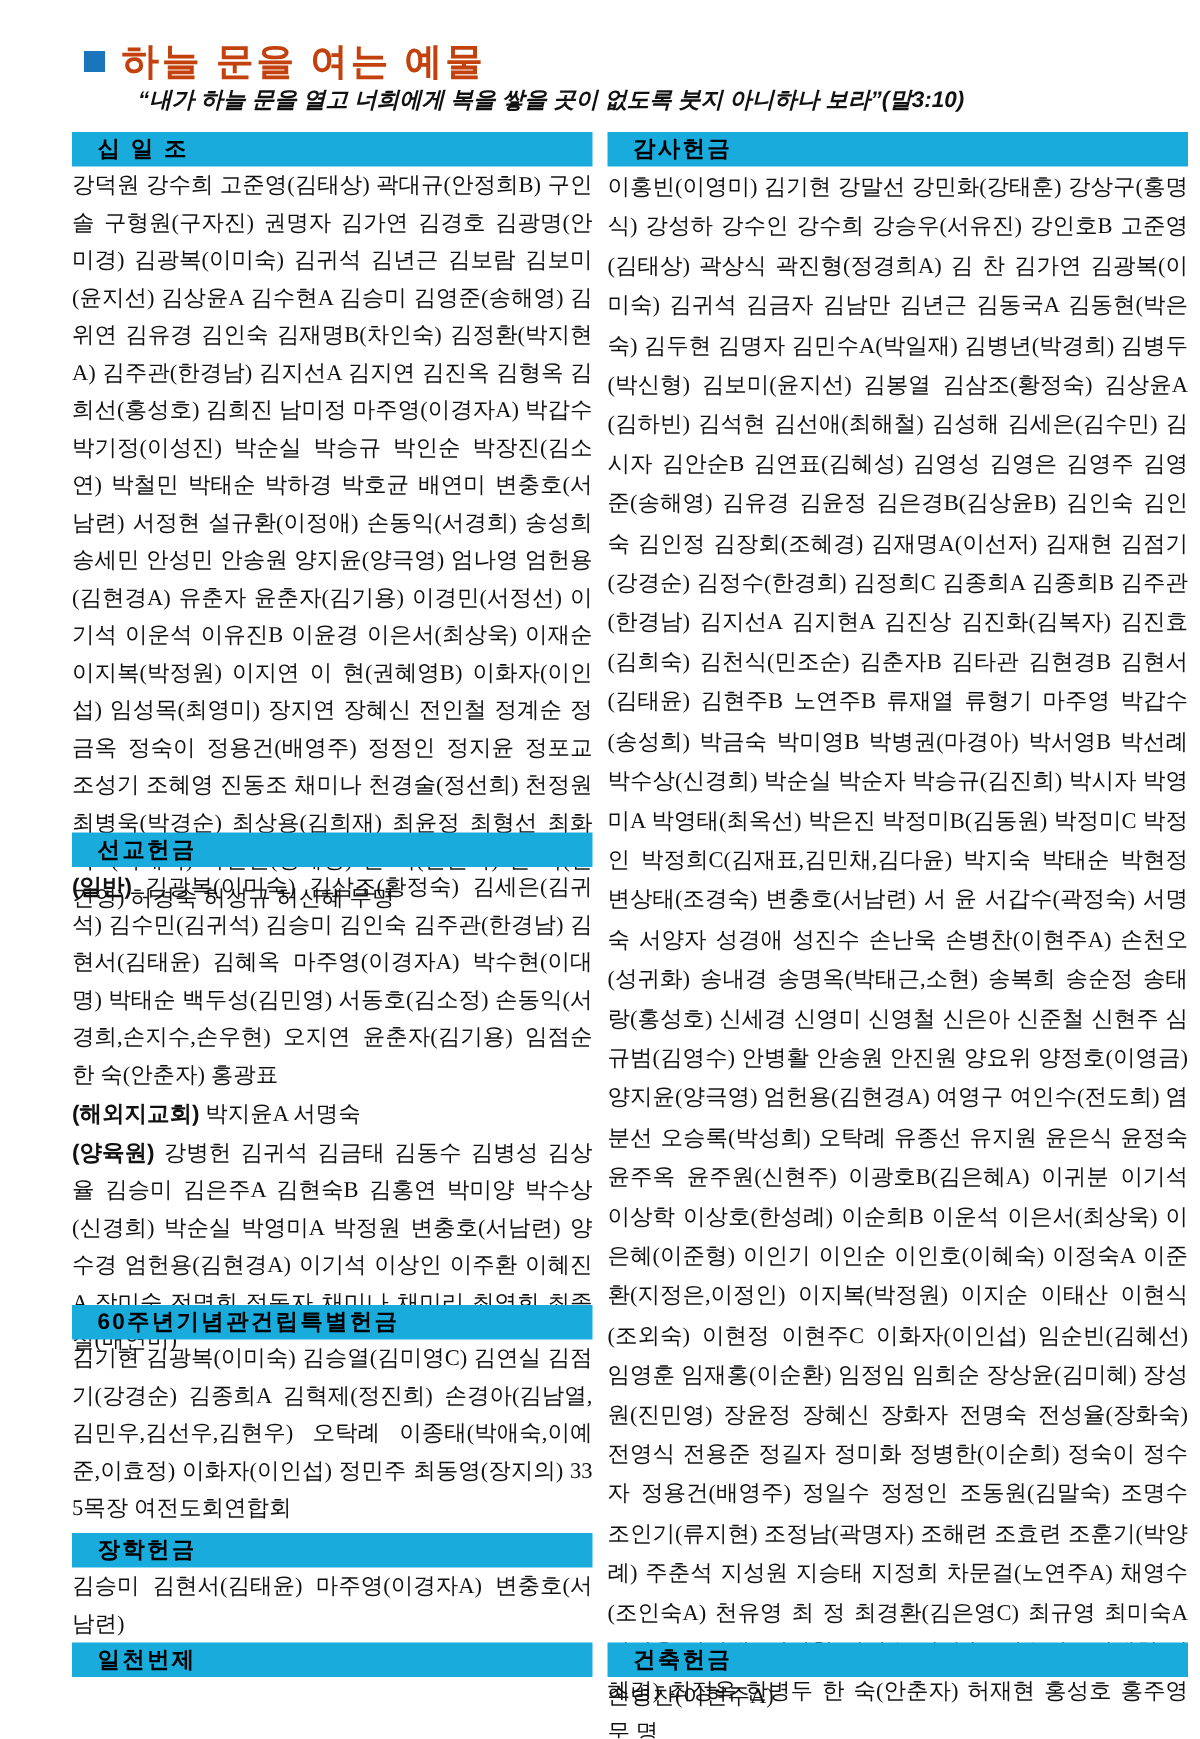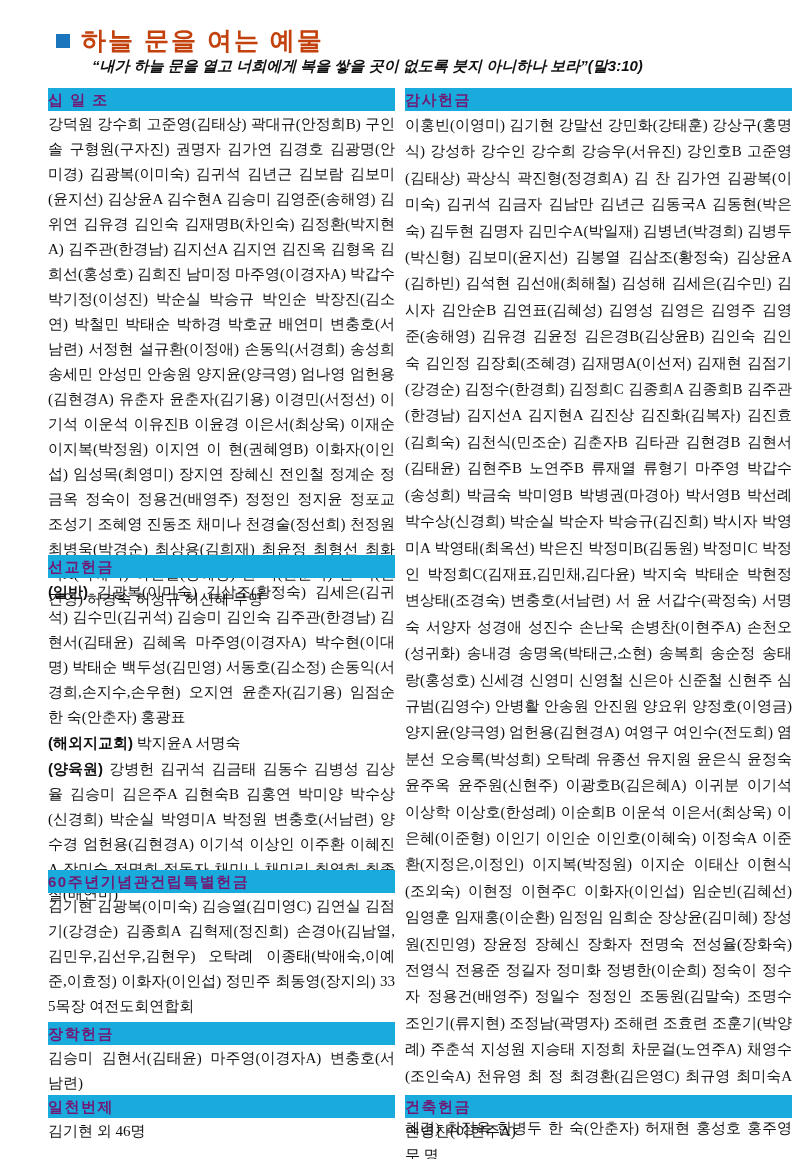--- a/index.html
+++ b/index.html
@@ -42,25 +42,26 @@
     font-weight: bold;
     font-style: italic;
     font-size: 15px;
     color: #111111;
     white-space: nowrap;
   }
   .section-header {
     position: absolute;
     height: 23px;
     background: #1aabdd;
-    color: #701a75;
+    color: #000000;
     font-family: "Liberation Sans", sans-serif;
     font-weight: bold;
     font-size: 15px;
     line-height: 23px;
+    padding-left: 17px;
     box-sizing: border-box;
     letter-spacing: 1.5px;
     white-space: nowrap;
     overflow: hidden;
   }
   .body-text {
     position: absolute;
     font-size: 15px;
     line-height: 25px;
     color: #111111;
@@ -98,21 +99,20 @@
     <p><span class="group-label">(양육원)</span> <span>강병헌 김귀석 김금태 김동수 김병성 김상율 김승미 김은주A 김현숙B 김홍연 박미양 박수상(신경희) 박순실 박영미A 박정원 변충호(서남련) 양수경 엄헌용(김현경A) 이기석 이상인 이주환 이혜진A 장미숙 전명희 정동자 채미나 채미리 최영희 최종철(배연미)</span></p>
   </div>
 
   <div class="section-header col-left" style="top:870px;">60주년기념관건립특별헌금</div>
   <div class="body-text col-left" style="top:894px;">김기현 김광복(이미숙) 김승열(김미영C) 김연실 김점기(강경순) 김종희A 김혁제(정진희) 손경아(김남열,김민우,김선우,김현우) 오탁례 이종태(박애숙,이예준,이효정) 이화자(이인섭) 정민주 최동영(장지의) 335목장 여전도회연합회</div>
 
   <div class="section-header col-left" style="top:1022px;">장학헌금</div>
   <div class="body-text col-left" style="top:1046px;">김승미 김현서(김태윤) 마주영(이경자A) 변충호(서남련)</div>
 
   <div class="section-header col-left" style="top:1095px;">일천번제</div>
-  <div class="body-text col-left" style="top:1119px;">김기현 외 46명</div>
 
   <div class="section-header col-right" style="top:88px;">감사헌금</div>
   <div class="body-text thanks-body col-right" style="top:112px;">이홍빈(이영미) 김기현 강말선 강민화(강태훈) 강상구(홍명식) 강성하 강수인 강수희 강승우(서유진) 강인호B 고준영(김태상) 곽상식 곽진형(정경희A) 김  찬 김가연 김광복(이미숙) 김귀석 김금자 김남만 김년근 김동국A 김동현(박은숙) 김두현 김명자 김민수A(박일재) 김병년(박경희) 김병두(박신형) 김보미(윤지선) 김봉열 김삼조(황정숙) 김상윤A(김하빈) 김석현 김선애(최해철) 김성해 김세은(김수민) 김시자 김안순B 김연표(김혜성) 김영성 김영은 김영주 김영준(송해영) 김유경 김윤정 김은경B(김상윤B) 김인숙 김인숙 김인정 김장회(조혜경) 김재명A(이선저) 김재현 김점기(강경순) 김정수(한경희) 김정희C 김종희A 김종희B 김주관(한경남) 김지선A 김지현A 김진상 김진화(김복자) 김진효(김희숙) 김천식(민조순) 김춘자B 김타관 김현경B 김현서(김태윤) 김현주B 노연주B 류재열 류형기 마주영 박갑수(송성희) 박금숙 박미영B 박병권(마경아) 박서영B 박선례 박수상(신경희) 박순실 박순자 박승규(김진희) 박시자 박영미A 박영태(최옥선) 박은진 박정미B(김동원) 박정미C 박정인 박정희C(김재표,김민채,김다윤) 박지숙 박태순 박현정 변상태(조경숙) 변충호(서남련) 서  윤 서갑수(곽정숙) 서명숙 서양자 성경애 성진수 손난욱 손병찬(이현주A) 손천오(성귀화) 송내경 송명옥(박태근,소현) 송복희 송순정 송태랑(홍성호) 신세경 신영미 신영철 신은아 신준철 신현주 심규범(김영수) 안병활 안송원 안진원 양요위 양정호(이영금) 양지윤(양극영) 엄헌용(김현경A) 여영구 여인수(전도희) 염분선 오승록(박성희) 오탁례 유종선 유지원 윤은식 윤정숙 윤주옥 윤주원(신현주) 이광호B(김은혜A) 이귀분 이기석 이상학 이상호(한성례) 이순희B 이운석 이은서(최상욱) 이은혜(이준형) 이인기 이인순 이인호(이혜숙) 이정숙A 이준환(지정은,이정인) 이지복(박정원) 이지순 이태산 이현식(조외숙) 이현정 이현주C 이화자(이인섭) 임순빈(김혜선) 임영훈 임재홍(이순환) 임정임 임희순 장상윤(김미혜) 장성원(진민영) 장윤정 장혜신 장화자 전명숙 전성율(장화숙) 전영식 전용준 정길자 정미화 정병한(이순희) 정숙이 정수자 정용건(배영주) 정일수 정정인 조동원(김말숙) 조명수 조인기(류지현) 조정남(곽명자) 조해련 조효련 조훈기(박양례) 주춘석 지성원 지승태 지정희 차문걸(노연주A) 채영수(조인숙A) 천유영 최  정 최경환(김은영C) 최규영 최미숙A 최상용(김희재) 최상천 최성수(김화숙) 최수영B 최재현(정혜경) 최정옥 한병두 한  숙(안춘자) 허재현 홍성호 홍주영 무  명</div>
 
   <div class="section-header col-right" style="top:1095px;">건축헌금</div>
   <div class="body-text col-right" style="top:1119px;">손병찬(이현주A)</div>
 
 </div>
 
 </body></html>

